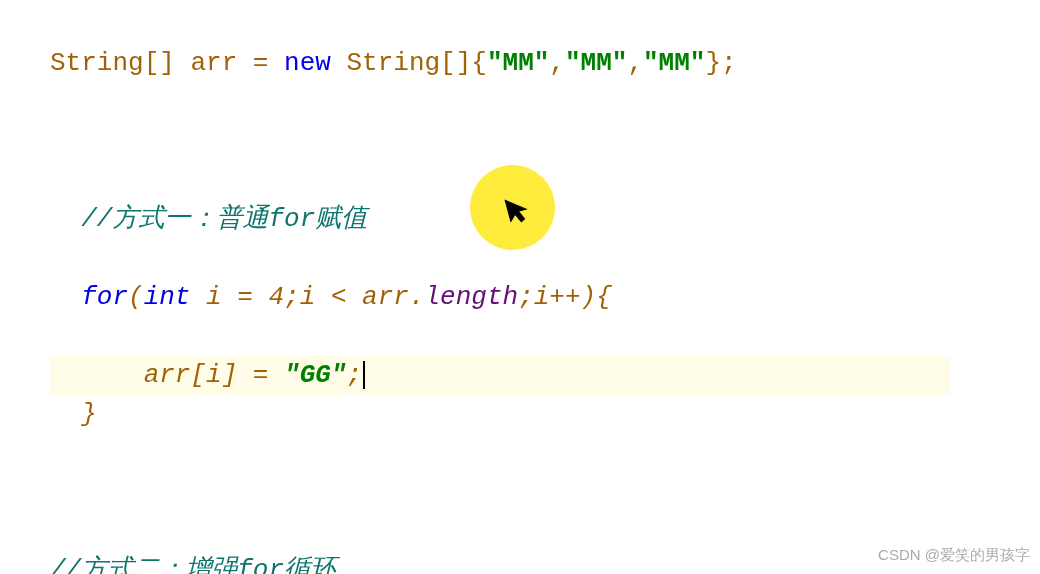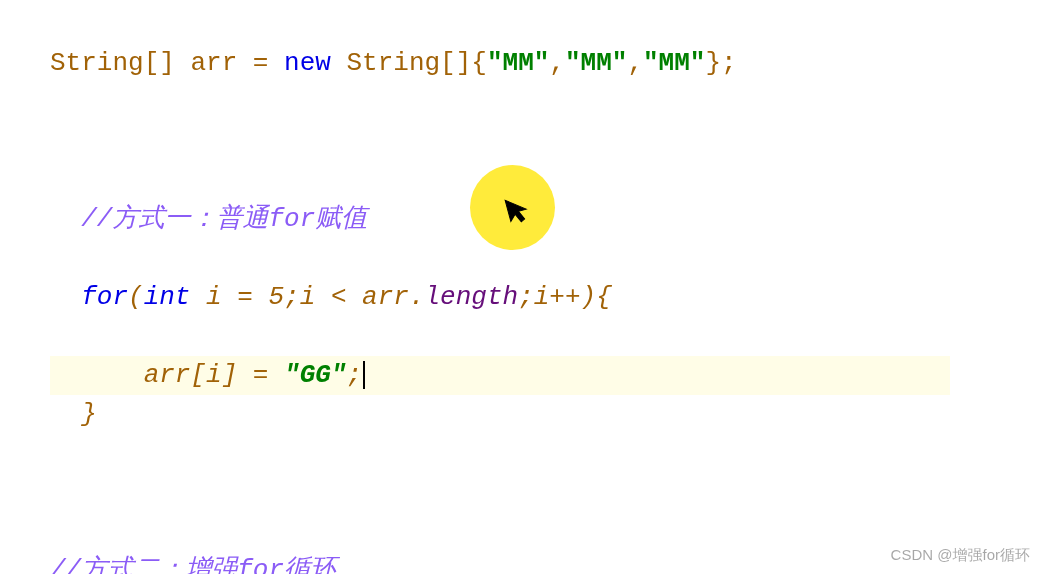--- a/index.html
+++ b/index.html
@@ -17,21 +17,21 @@
     .code-container {
       padding: 5px 0 0 50px;
       white-space: pre;
     }
     .line {
       display: block;
       min-height: 39px;
     }
     .keyword { color: #0000E6; font-weight: normal; }
     .string { color: #008000; font-weight: bold; }
-    .comment { color: #8b5cf6; font-style: italic; font-family: Liberation Mono, monospace; }
+    .comment { color: #0f766e; font-style: italic; font-family: Liberation Mono, monospace; }
     .italic { font-style: italic; }
     .field { color: #660E7A; }
     .plain { color: #a16207; }
     .highlight-line {
       background: #fffde7;
       display: inline-block;
       width: 900px;
     }
     .cursor-highlight {
       position: absolute;
@@ -70,33 +70,33 @@
       z-index: 20;
     }
   </style>
 </head>
 <body>
 
 <div class="code-container">
 <span class="line"><span class="plain">String</span><span class="plain">[] </span><span class="plain">arr</span><span class="plain"> = </span><span class="keyword">new</span><span class="plain"> </span><span class="plain">String</span><span class="plain">[]{</span><span class="string">"MM"</span><span class="plain">,</span><span class="string">"MM"</span><span class="plain">,</span><span class="string">"MM"</span><span class="plain">};</span></span>
 <span class="line"> </span>
 <span class="line">  <span class="comment">//方式一：普通for赋值</span></span>
-<span class="line italic">  <span class="keyword">for</span><span class="plain">(</span><span class="keyword">int</span><span class="plain"> </span><span class="plain">i = 5</span><span class="plain">;</span><span class="plain">i &lt; arr.</span><span class="field">length</span><span class="plain">;i++){</span></span>
+<span class="line italic">  <span class="keyword">for</span><span class="plain">(</span><span class="keyword">int</span><span class="plain"> </span><span class="plain">i = 4</span><span class="plain">;</span><span class="plain">i &lt; arr.</span><span class="field">length</span><span class="plain">;i++){</span></span>
 <span class="line highlight-line italic">      <span class="plain">arr[i] = </span><span class="string">"GG"</span><span class="plain">;</span><span class="cursor-line"></span></span>
 <span class="line italic">  <span class="plain">}</span></span>
 <span class="line"> </span>
 <span class="line"><span class="comment">//方式二：增强for循环</span></span>
 
 
 
 
 
 
 </div>
 
 <div class="cursor-highlight"></div>
 <div class="cursor-arrow">
   <svg width="24" height="30" viewBox="0 0 24 30">
     <path d="M2 2 L2 24 L8 18 L12 27 L16 25 L12 16 L20 16 Z" fill="#000" stroke="#000" stroke-width="1"></path>
   </svg>
 </div>
 
-<div class="watermark">CSDN @增强for循环</div>
+<div class="watermark">CSDN @爱笑的男孩字</div>
 
 </body></html>

